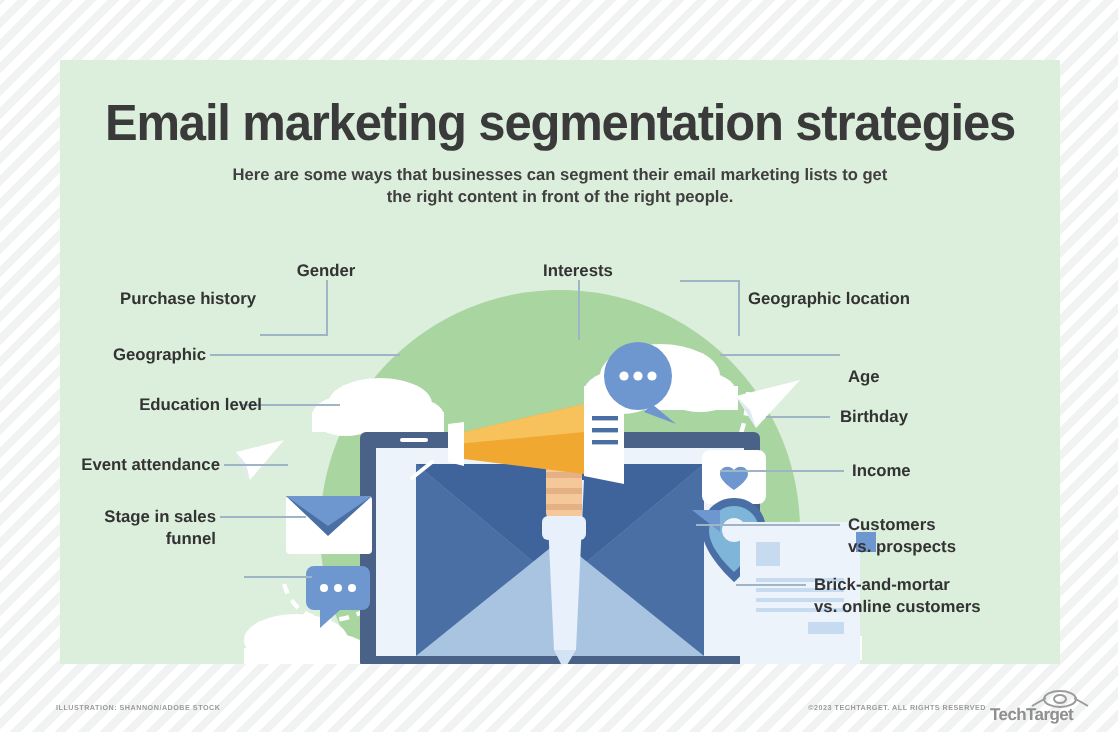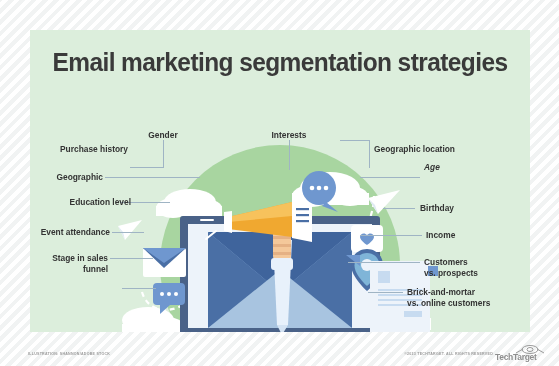--- a/index.html
+++ b/index.html
@@ -89,20 +89,21 @@
   }
 </style>
 </head>
 <body>
 
 <div id="stripes"></div>
 
 <div id="panel">
 
   <div id="title">Email marketing segmentation strategies</div>
+  <div id="subtitle">Here are some ways that businesses can segment their email marketing lists to get the right content in front of the right people.</div>
 
   <svg id="art" viewBox="0 0 500 305">
 
     <circle cx="250" cy="235" r="120" fill="#a8d5a0"></circle>
 
     <g fill="#ffffff">
       <ellipse cx="160" cy="172" rx="26" ry="13"></ellipse>
       <ellipse cx="143" cy="178" rx="17" ry="10"></ellipse>
       <ellipse cx="176" cy="178" rx="16" ry="9"></ellipse>
       <rect x="126" y="176" width="66" height="10"></rect>
@@ -283,21 +284,21 @@
     <span>Event attendance</span>
   </div>
   <div class="lbl r" style="left:0px; top:223px; width:78px;">
     <span>Stage in sales</span><br>
     <span>funnel</span>
   </div>
 
   <div class="lbl l" style="left:344px; top:114px; width:140px;">
     <span>Geographic location</span>
   </div>
-  <div class="lbl l" style="left:394px; top:132px; width:80px;font-style:italic;">
+  <div class="lbl l" style="left:394px; top:153px; width:80px;">
     <span>Age</span>
   </div>
   <div class="lbl l" style="left:390px; top:173px; width:90px;">
     <span>Birthday</span>
   </div>
   <div class="lbl l" style="left:396px; top:200px; width:80px;">
     <span>Income</span>
   </div>
   <div class="lbl l" style="left:394px; top:227px; width:104px;">
     <span>Customers</span><br>

